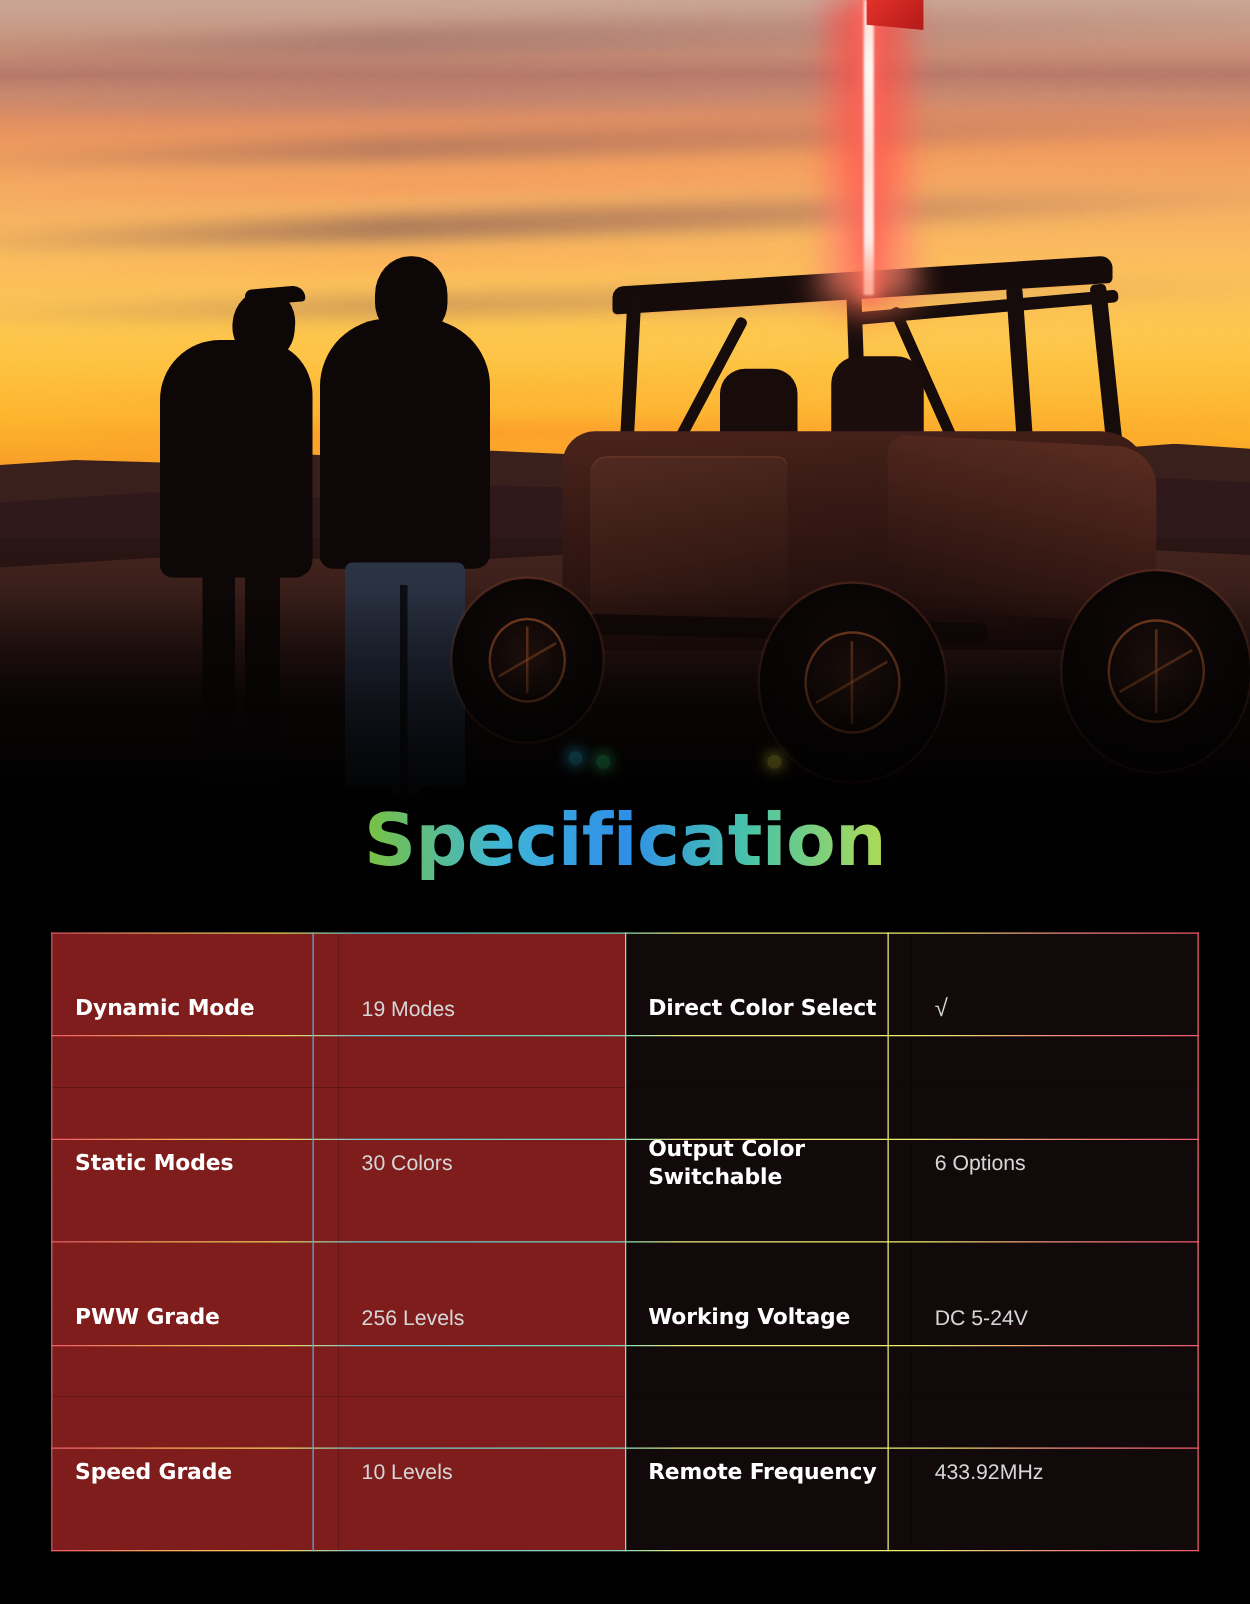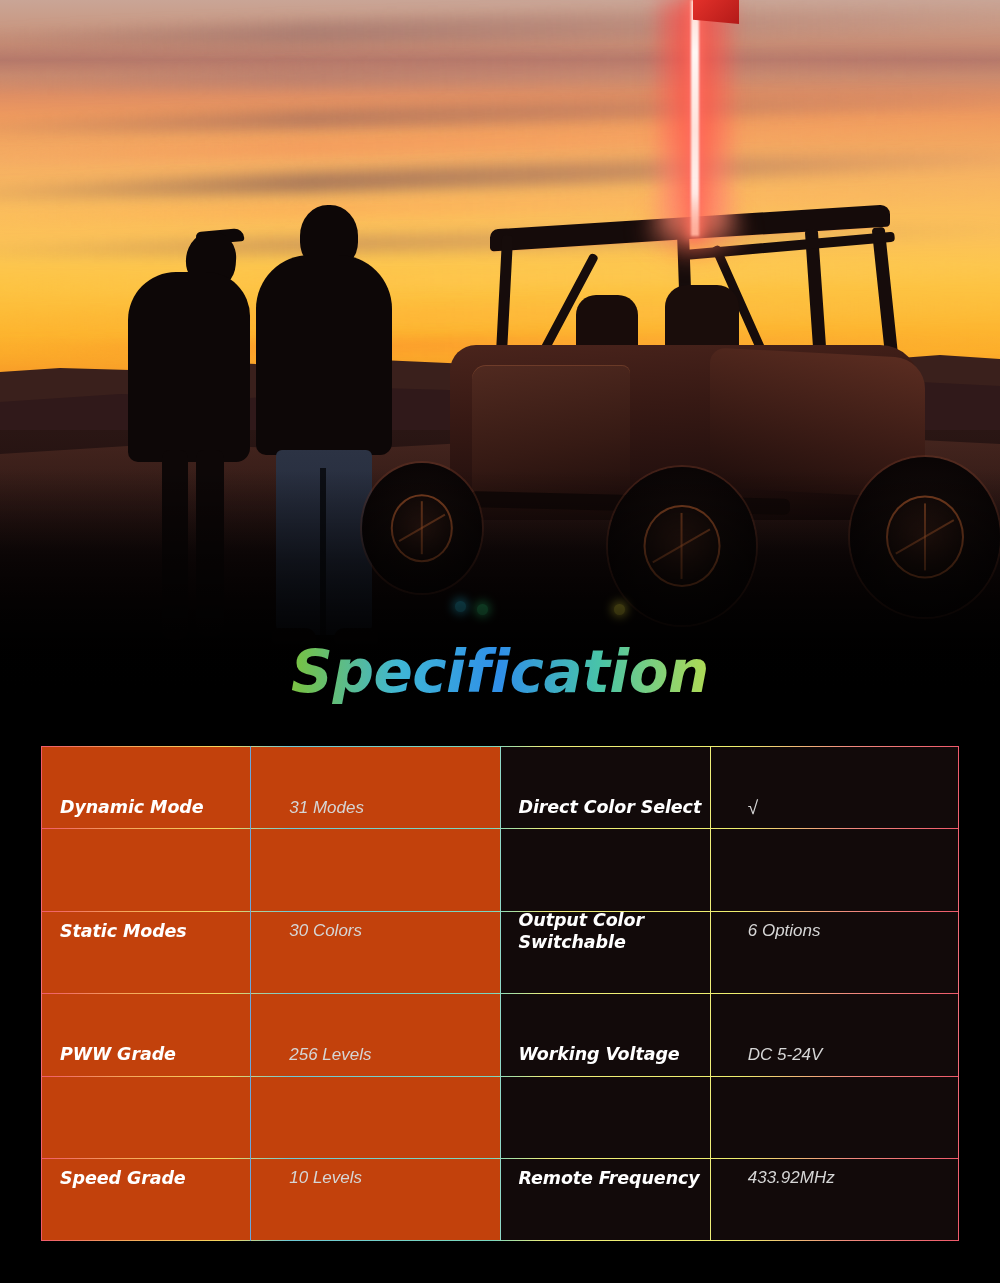--- a/index.html
+++ b/index.html
@@ -3,21 +3,21 @@
 <meta charset="utf-8">
 <style>
   * { margin:0; padding:0; box-sizing:border-box; }
   html,body {
     width:1000px; height:1283px;
     background:#000;
     font-family:"Liberation Sans", sans-serif;
     overflow:hidden;
   }
 
-  .page { position:relative; width:963px; height:1283px; background:#000;font-style:italic; }
+  .page { position:relative; width:963px; height:1283px; background:#000; }
 
   
   .hero { position:absolute; left:0; top:0; width:1000px; height:700px; overflow:hidden; background:#000; }
 
   .sky {
     position:absolute; left:0; top:0; width:1000px; height:400px;
     background:
       linear-gradient(180deg,
         #c9a596 0%,
         #c99a85 6%,
@@ -218,21 +218,21 @@
   .spec-table {
     position:absolute; left:41px; top:746px;
     width:918px; height:495px;
     border-collapse:collapse;
     table-layout:fixed;
   }
   .spec-table td {
     height:82.5px; vertical-align:middle; padding:0 18px;
     border:1px solid transparent;
   }
-  .k1, .v1 { background:#c2410c; }
+  .k1, .v1 { background:#7f1d1d; }
   .k2, .v2 { background:#120a0a; }
   .k1, .k2 {
     color:#ffffff; font-weight:bold; font-size:17.5px;
     font-family:"DejaVu Sans", sans-serif; line-height:1.25;
     letter-spacing:-0.1px;
   }
   .v1, .v2 {
     color:#d6d6d6; font-weight:normal; font-size:17px;
     font-family:"Liberation Sans", sans-serif; line-height:1.35;
   }
@@ -328,21 +328,21 @@
 
     <div class="hero-fade"></div>
   </div>
 
   <div class="title" style="background-image: linear-gradient(90deg, rgb(240, 29, 29) 0%, rgb(249, 162, 26) 10%, rgb(246, 209, 29) 20%, rgb(116, 193, 74) 30%, rgb(63, 182, 214) 40%, rgb(47, 143, 232) 50%, rgb(73, 196, 168) 60%, rgb(168, 217, 90) 70%, rgb(230, 224, 58) 80%, rgb(245, 139, 32) 90%, rgb(232, 20, 20) 100%);">Specification</div>
 
   <table class="spec-table">
     <tbody id="spec-body">
         <tr>
           <td class="k1">Dynamic Mode</td>
-          <td class="v1">31 Modes</td>
+          <td class="v1">19 Modes</td>
           <td class="k2">Direct Color Select</td>
           <td class="v2 check">√</td>
         </tr>
         <tr>
           <td class="k1">Static Modes</td>
           <td class="v1">30 Colors</td>
           <td class="k2">Output Color Switchable</td>
           <td class="v2">6 Options</td>
         </tr>
         <tr>

